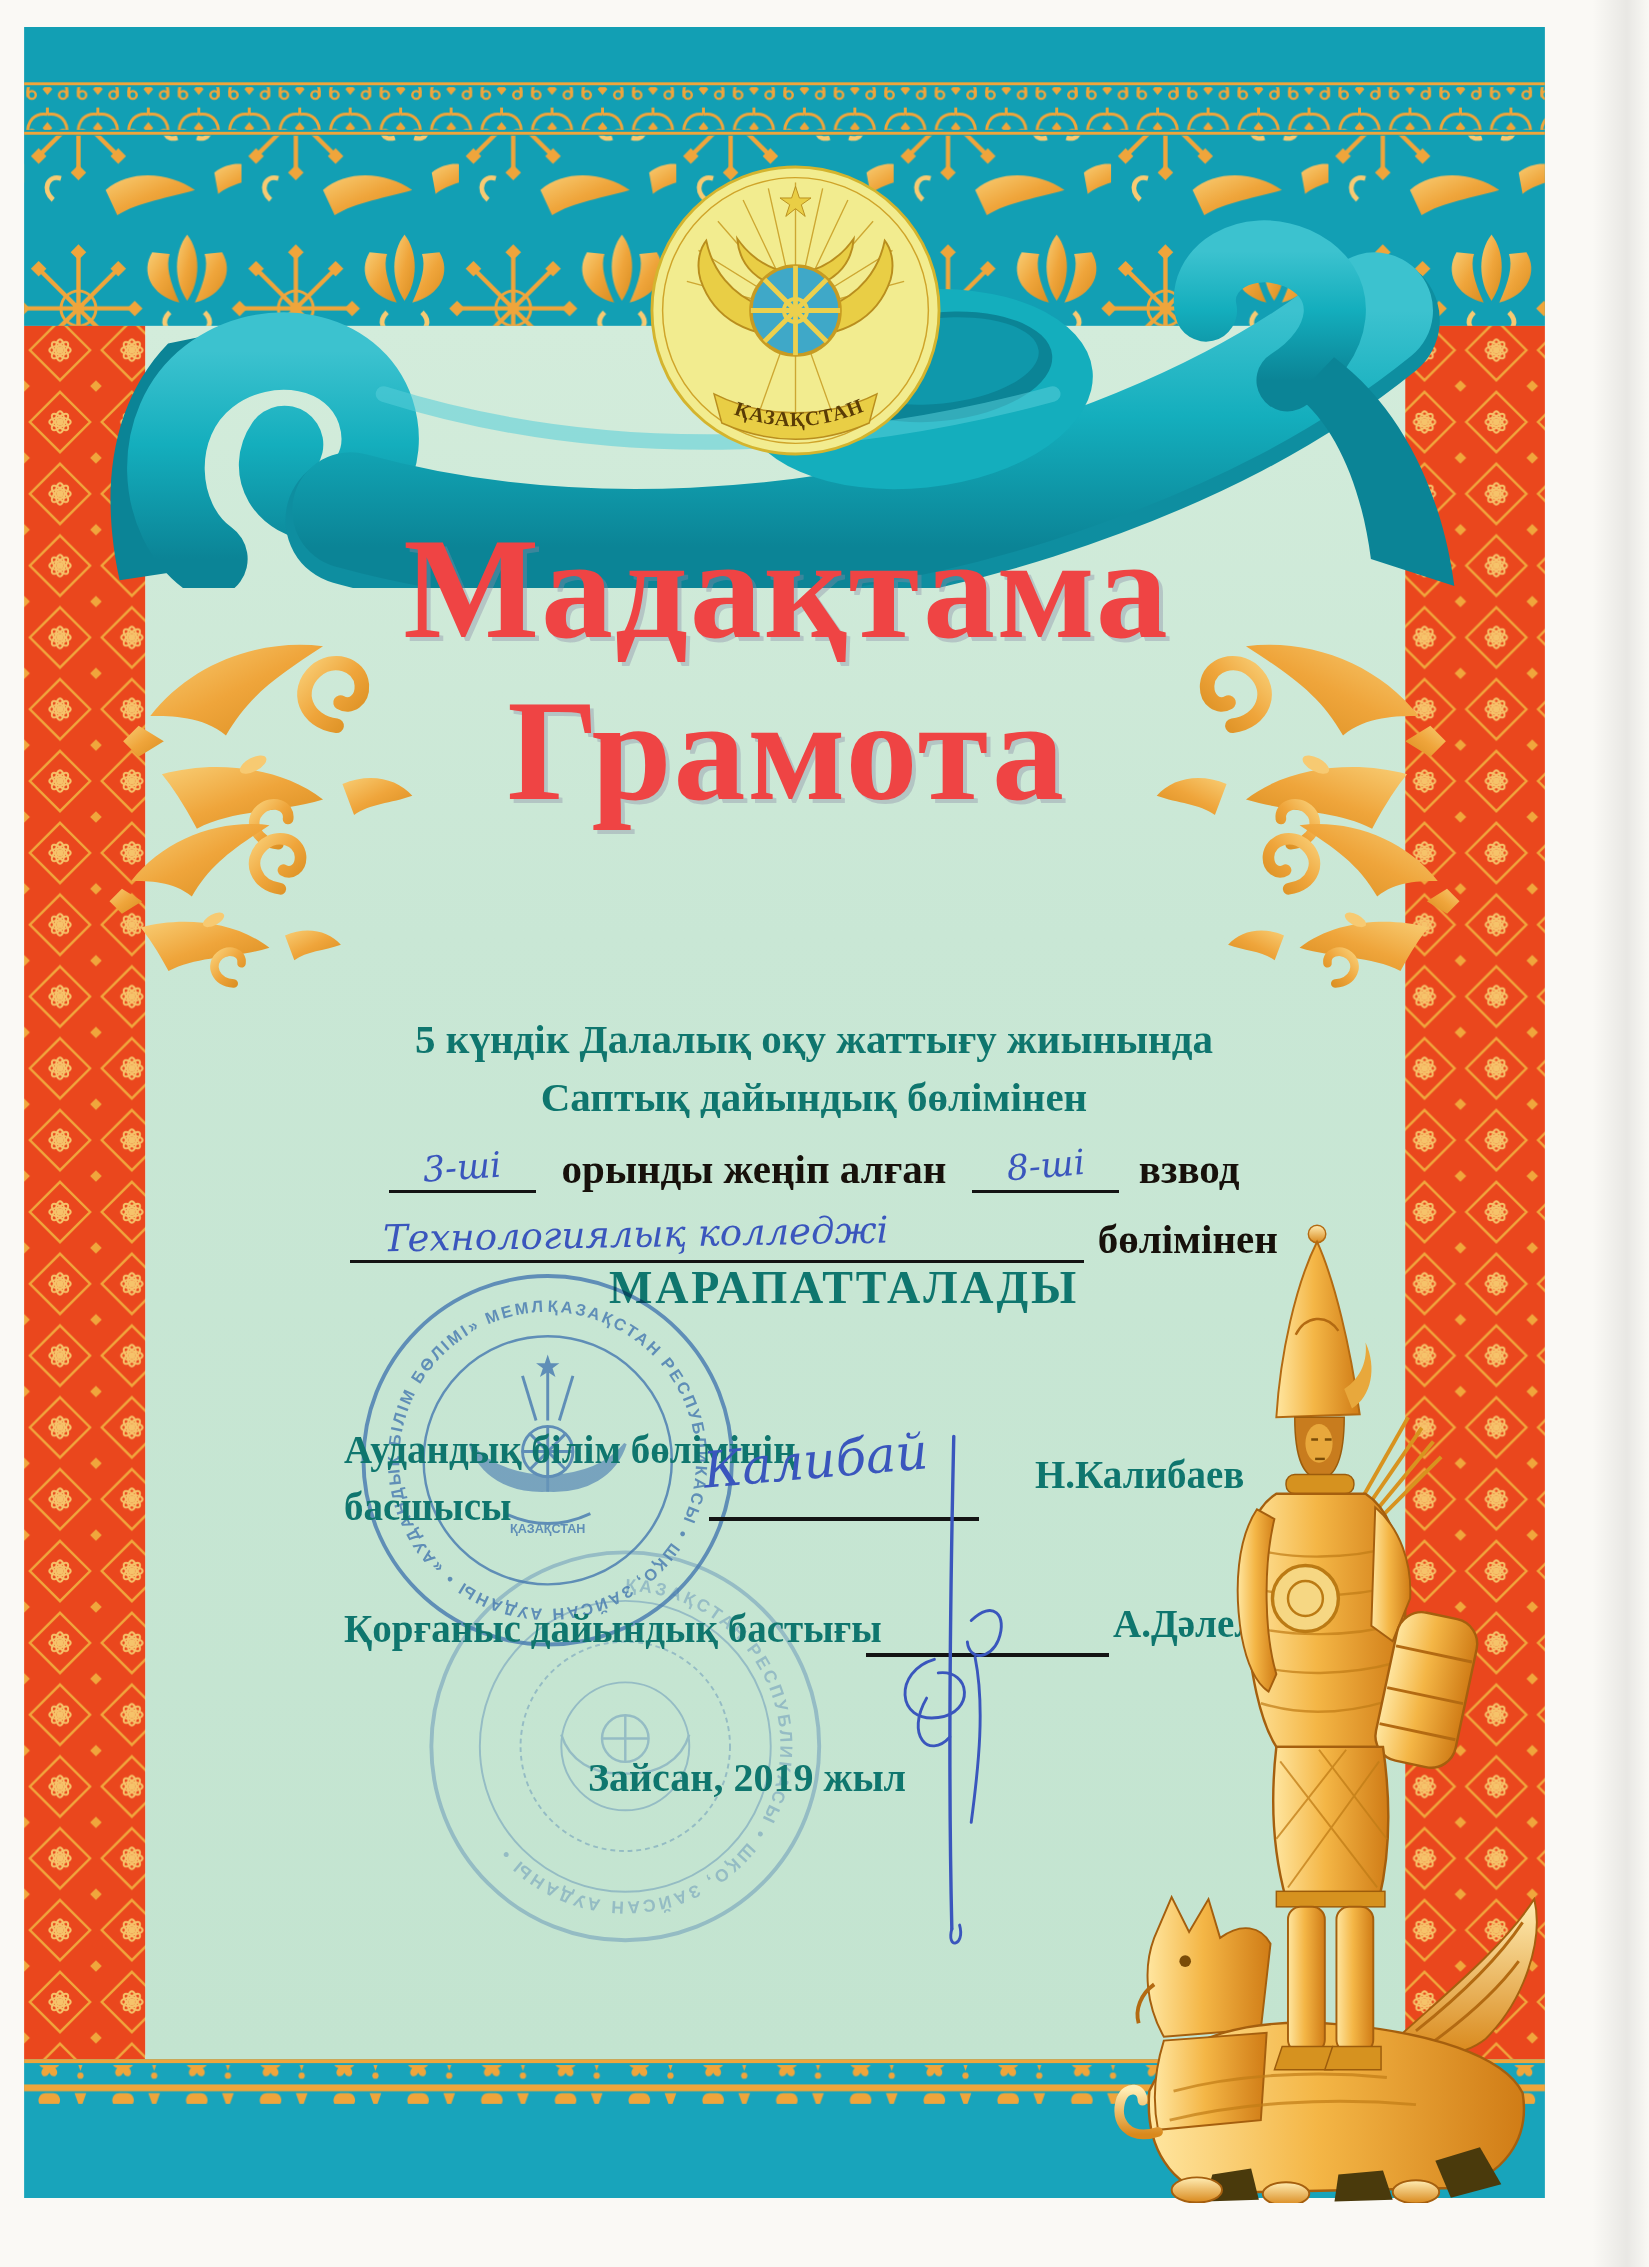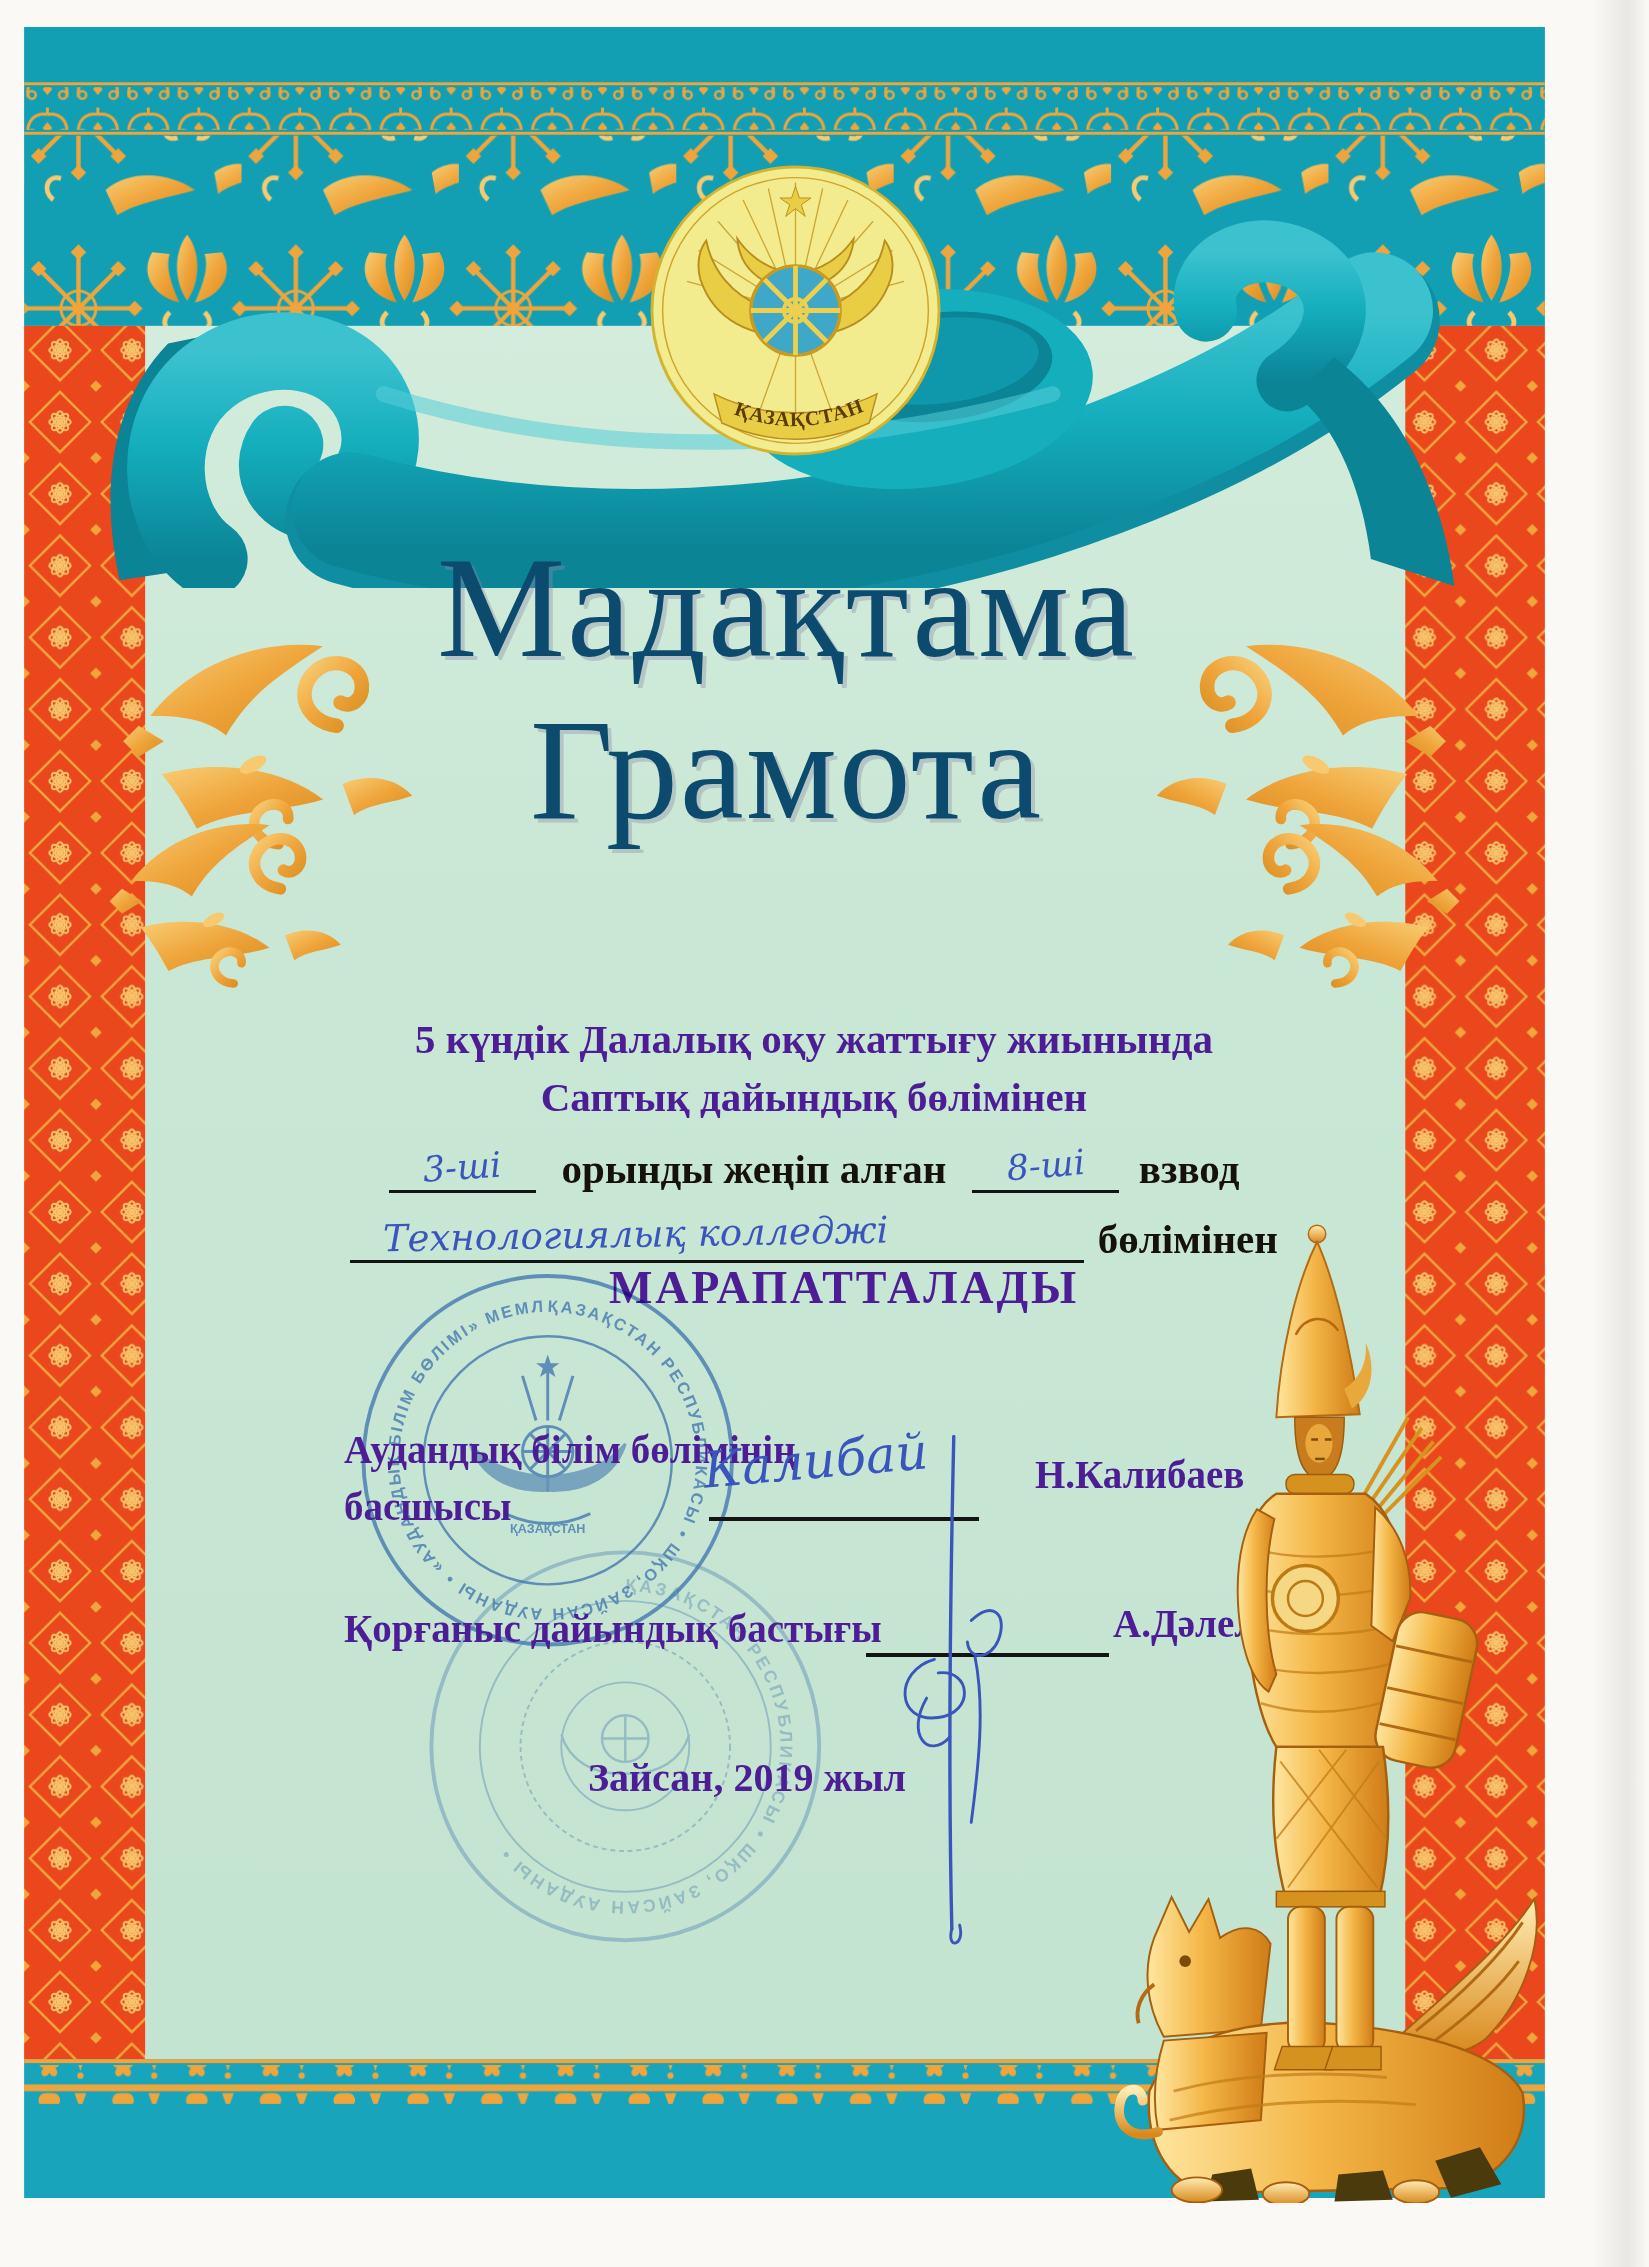--- a/index.html
+++ b/index.html
@@ -1,24 +1,24 @@
 <!DOCTYPE html>
 <html><head>
 <meta charset="utf-8">
 <style>
   html,body{margin:0;padding:0;}
   body{width:1650px;height:2268px;background:#faf9f5;font-family:"Liberation Serif",serif;overflow:hidden;}
   .page{position:relative;width:1650px;height:2268px;background:#faf9f5;overflow:hidden;}
   .edge-shade{position:absolute;top:0;right:0;width:58px;height:100%;background:linear-gradient(90deg,rgba(0,0,0,0) 0%,rgba(0,0,0,.07) 60%,rgba(0,0,0,0) 100%);}
   .cert{position:absolute;left:24px;top:27px;width:1521px;height:2171px;}
   .layer{position:absolute;left:0;top:0;}
-  .txt{position:absolute;color:#4c1d95;font-weight:bold;}
+  .txt{position:absolute;color:#0f766e;font-weight:bold;}
   .center{text-align:center;}
-  .title{color:#0c4a6e;font-weight:normal;font-size:144px;line-height:1;letter-spacing:1.9px;
-         text-shadow:3.9px 3.9px 0 rgba(140,140,165,.38);margin-top:19px;}
+  .title{color:#ef4444;font-weight:bold;font-size:144px;line-height:1;letter-spacing:1.9px;
+         text-shadow:3.9px 3.9px 0 rgba(140,140,165,.38);}
   .bodyline{font-size:41px;line-height:1.0;}
   .fillrow{display:flex;justify-content:center;align-items:flex-end;font-size:41px;font-weight:bold;color:#17110b;}
   .blank{display:inline-block;border-bottom:3.9px solid #141414;text-align:center;line-height:1;}
   .hand{font-family:"DejaVu Serif",serif;font-style:italic;font-weight:normal;color:#3a56bd;}
   .award{font-size:46px;letter-spacing:2.9px;text-align:center;}
   .siglabel{font-size:39px;line-height:1.45;}
   .signame{font-size:39px;}
   .underline{position:absolute;height:3.9px;background:#141414;}
   .footer{font-size:40px;}
   svg{display:block;}

